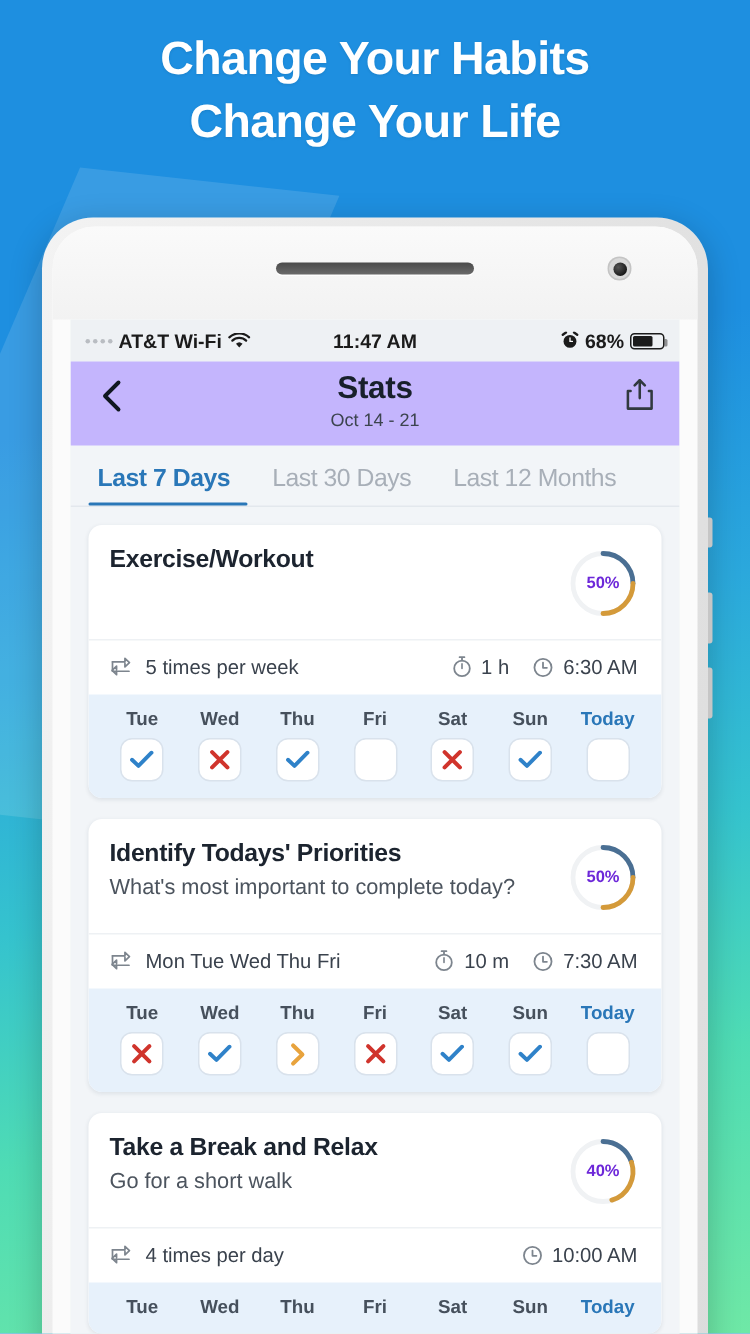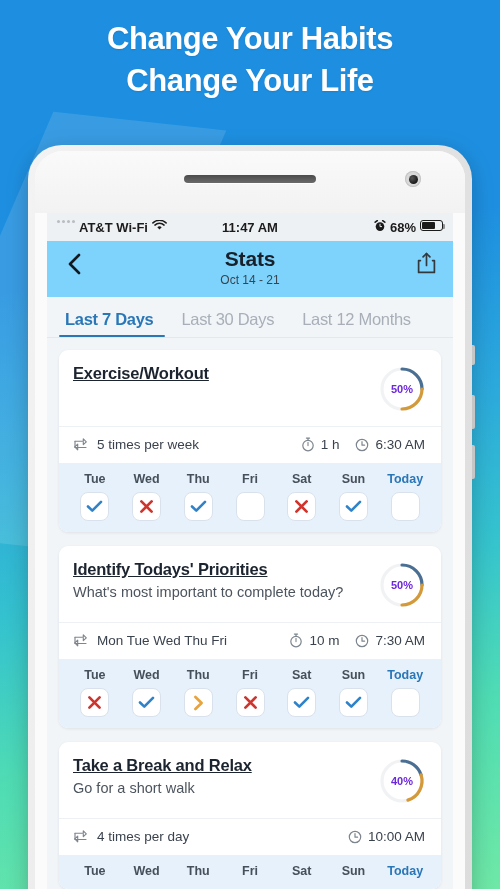--- a/index.html
+++ b/index.html
@@ -120,21 +120,21 @@
   .statusbar {
     height: 28px;
     background: #eef1f4;
     display: flex;
     align-items: center;
     padding: 0 10px;
     font-size: 13px;
     font-weight: bold;
     color: #1b1b1b;
   }
-  .sb-left, .sb-right { display: flex; align-items: flex-start; gap: 4px; flex: 1; }
+  .sb-left, .sb-right { display: flex; align-items: center; gap: 4px; flex: 1; }
   .sb-right { justify-content: flex-end; }
   .sb-center { font-size: 13px; font-weight: bold; text-align: center; }
   .dots { display: inline-flex; gap: 2px; align-items: center; }
   .dots i { width: 3px; height: 3px; border-radius: 50%; background: #b9bdc2; display: block; }
   .wifi svg, .alarm svg { display: block; }
   .battery {
     width: 23px; height: 11px;
     border: 1.4px solid #1b1b1b;
     border-radius: 3px;
     position: relative;
@@ -145,21 +145,21 @@
     position: absolute;
     right: -3.4px; top: 3px;
     width: 2px; height: 5px;
     background: rgba(27,27,27,0.45);
     border-radius: 0 1px 1px 0;
   }
   .battery i { display: block; height: 100%; width: 68%; background: #1b1b1b; border-radius: 1px; }
 
   
   .navbar {
-    background: #7dd3fc;
+    background: #c4b5fd;
     padding: 6px 14px 2px 14px;
     position: relative;
     height: 56px;
   }
   .back-chevron {
     position: absolute; left: 14px; top: 10px;
     width: 26px; height: 26px;
     display: flex; align-items: center; justify-content: center;
     cursor: pointer;
   }
@@ -234,21 +234,20 @@
     gap: 10px;
     min-height: 56px;
   }
   .card-head .txt { flex: 1; min-width: 0; }
   .card-title {
     font-size: 16.5px;
     font-weight: bold;
     color: #1c242f;
     letter-spacing: -0.2px;
     line-height: 1.25;
-    text-decoration: underline;
   }
   .card-sub {
     font-size: 14.5px;
     color: #4c545e;
     margin-top: 3px;
     line-height: 1.32;
   }
   .ring-wrap {
     width: 50px; height: 50px;
     position: relative;

